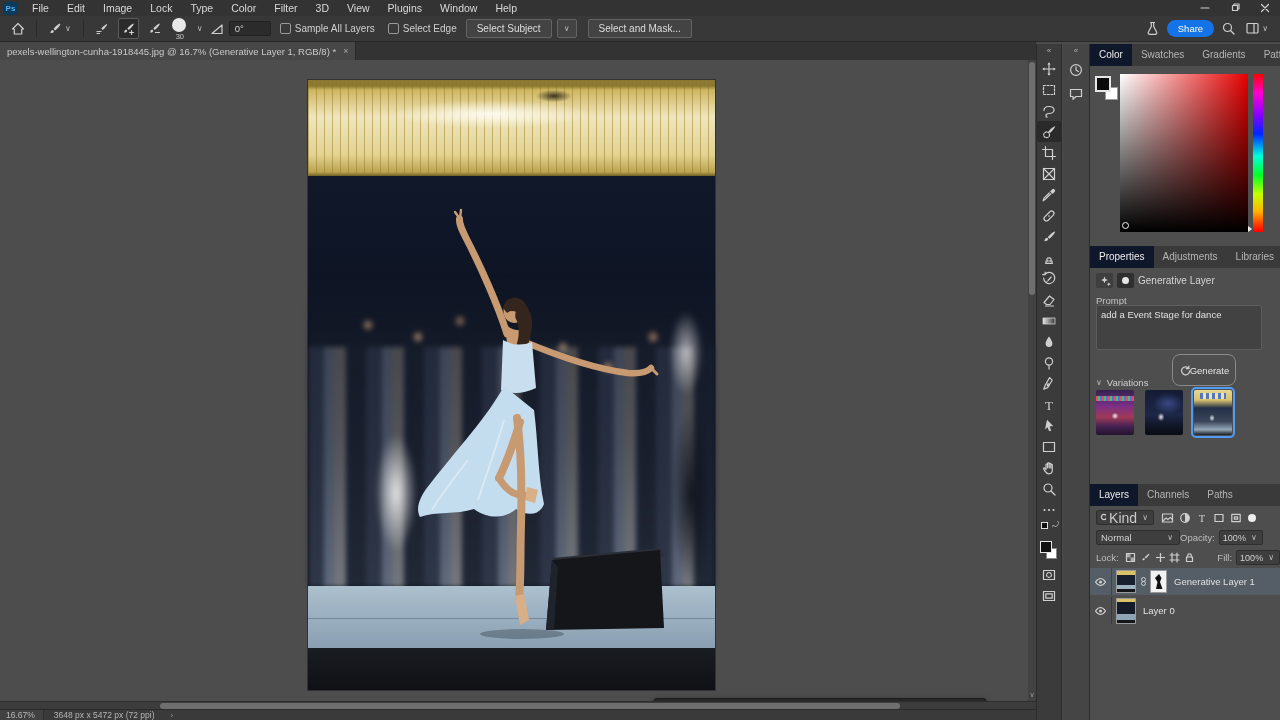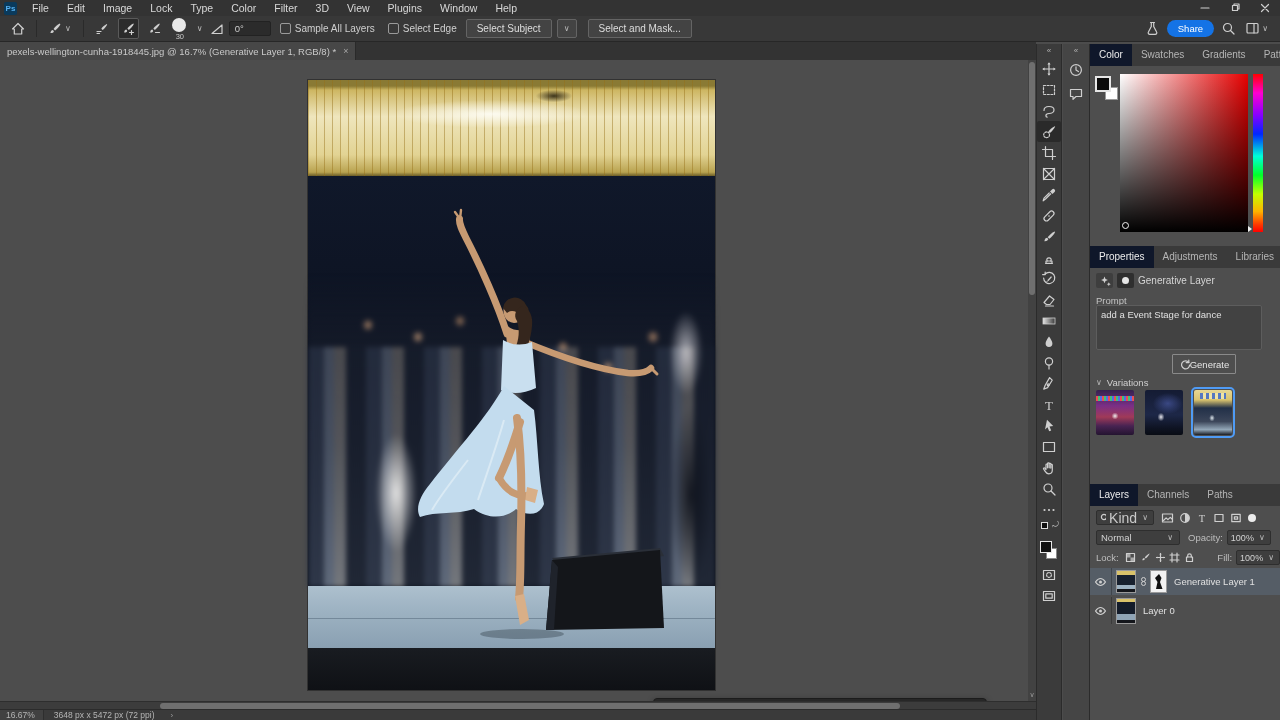--- a/index.html
+++ b/index.html
@@ -107,21 +107,21 @@
   .cp-hue{position:absolute;left:163px;top:30px;width:10px;height:158px;background:linear-gradient(180deg,#ff0000 0%,#ff00d0 12%,#8800ff 26%,#0027ff 38%,#00ffd9 52%,#00ff2a 64%,#c3ff00 76%,#ffb300 87%,#ff3d00 95%,#ff0000 100%)}
   .cp-harrow{position:absolute;left:158px;top:182px;width:0;height:0;border-top:3px solid transparent;border-bottom:3px solid transparent;border-left:4px solid #f0f0f0}
   
   .gen-head{position:absolute;left:6px;top:27px;display:flex;align-items:center;gap:4px}
   .gh-ic1{width:17px;height:15px;background:#3e3e3e;border-radius:2px;display:flex;align-items:center;justify-content:center}
   .gh-ic2{width:17px;height:15px;background:#2f2f2f;border-radius:2px;display:flex;align-items:center;justify-content:center}
   .gh-ic2 .c{width:7px;height:7px;border-radius:50%;background:#e6e6e6}
   .gen-title{font-size:10px;color:#d5d5d5}
   .prompt-lbl{position:absolute;left:6px;top:49px;font-size:9.5px;color:#c3c3c3}
   .prompt-box{position:absolute;left:6px;top:59px;width:166px;height:45px;background:#424242;border:1px solid #5d5d5d;border-radius:2px;padding:3px 4px;font-size:9.5px;color:#e0e0e0}
-  .gen-btn{position:absolute;left:82px;top:108px;width:64px;height:20px;border:1px solid #8a8a8a;border-radius:1px;display:flex;align-items:center;justify-content:center;gap:0;font-size:9.5px;color:#e4e4e4}
+  .gen-btn{position:absolute;left:82px;top:108px;width:64px;height:32px;border:1px solid #8a8a8a;border-radius:8px;display:flex;align-items:center;justify-content:center;gap:0;font-size:9.5px;color:#e4e4e4}
   .var-head{position:absolute;left:6px;top:131px;display:flex;align-items:center;gap:5px;font-size:9.5px;color:#cfcfcf}
   .var-head .vchv{font-size:8px;color:#b5b5b5}
   .thumbs{position:absolute;left:6px;top:144px;display:flex;gap:11px}
   .vthumbi{width:38px;height:45px;border-radius:2px}
   .vt1{background:
     radial-gradient(5px 5px at 19px 26px,#efefef,rgba(0,0,0,0) 70%),
     repeating-linear-gradient(90deg, rgba(255,80,80,.9) 0 2px, rgba(60,220,120,.85) 2px 4px, rgba(80,120,255,.85) 4px 6px),
     linear-gradient(180deg,#33224e 0%,#7a2f86 35%,#a03a58 60%,#472352 80%,#241430 100%);
     background-size:auto,100% 5px,100% 100%;background-position:0 0,0 6px,0 0;background-repeat:no-repeat}
   .vt2{background:
@@ -621,21 +621,21 @@
             <rect x="4.4" y="4.8" width="3.2" height="2.4"></rect>
           </svg>
         </div>
       <div class="fdot"></div>
     </div>
     <div class="lrow" style="top:46px">
       <div class="dd" style="width:84px;margin-left:6px">
         <span style="flex:1">Normal</span>
         <span class="chev">∨</span>
       </div>
-      <span class="llbl" style="margin-left:8px">Opacity:</span>
+      <span class="llbl" style="">Opacity:</span>
       <div class="vbox" style="margin-left:4px">
         <span>100%</span>
         <span class="chev">∨</span>
       </div>
     </div>
     <div class="lrow" style="top:66px">
       <span class="llbl" style="margin-left:6px">Lock:</span>
       <div class="fl-ic" style="width:15px;margin-left:4px">
           <svg class="ic" width="11" height="11">
             <rect x="1.5" y="1.5" width="8" height="8" stroke-width="0.9"></rect>

